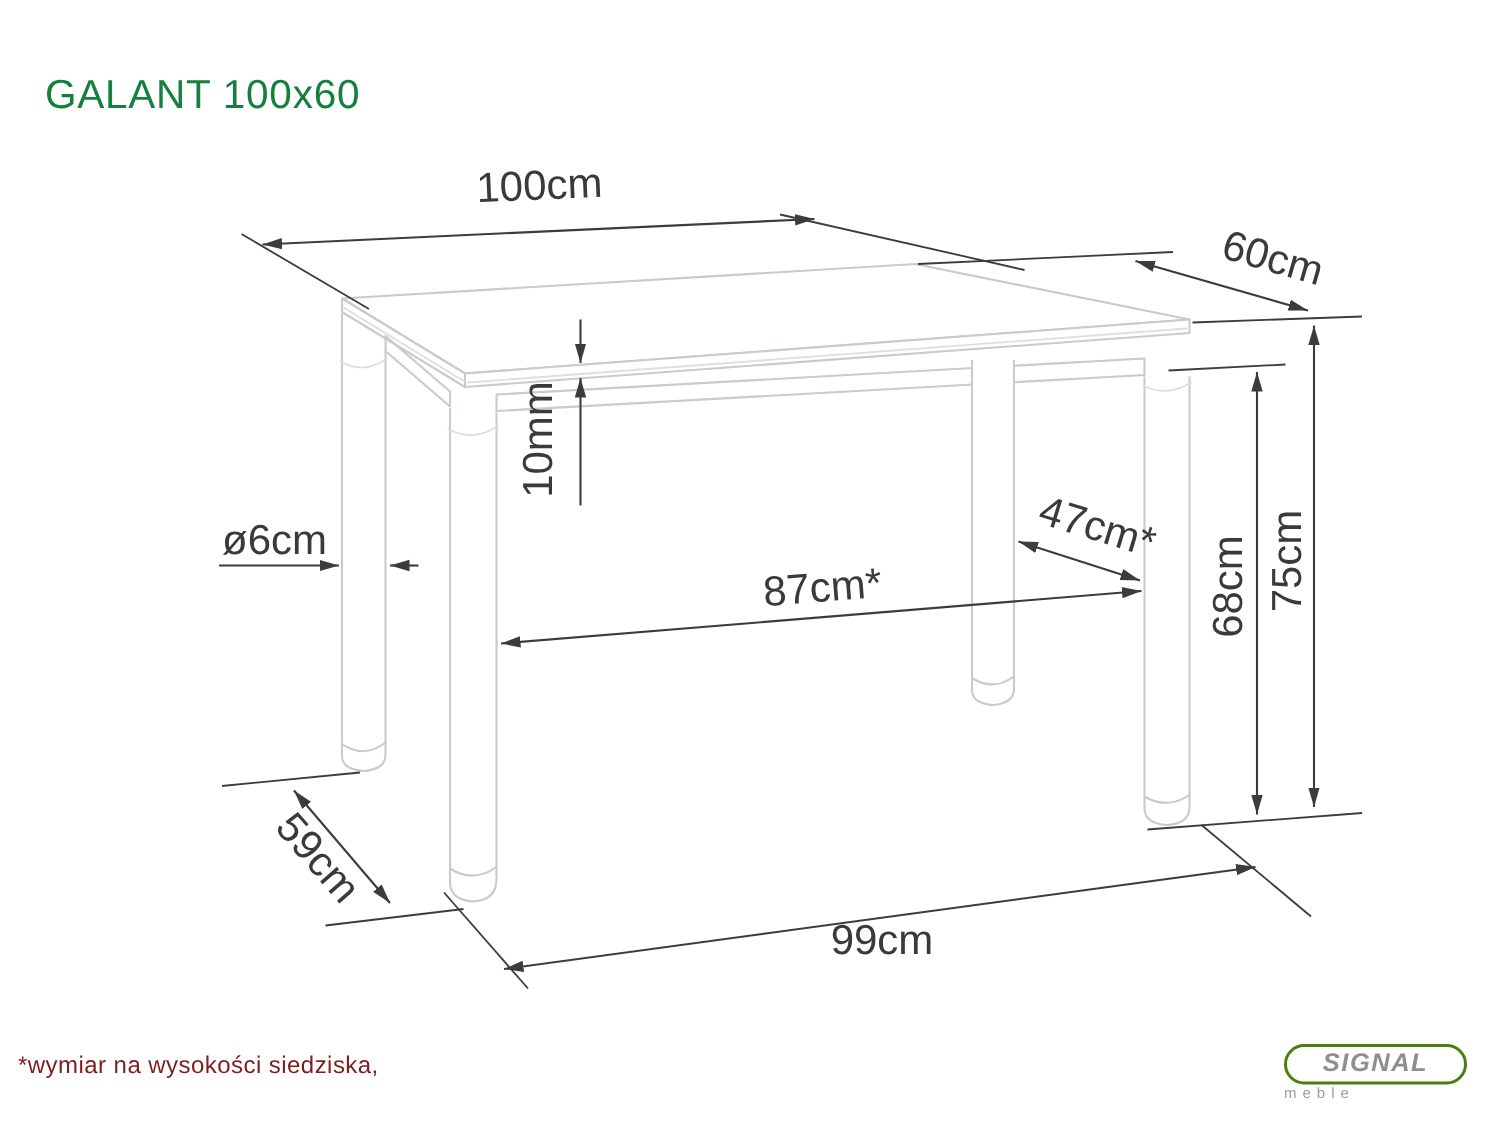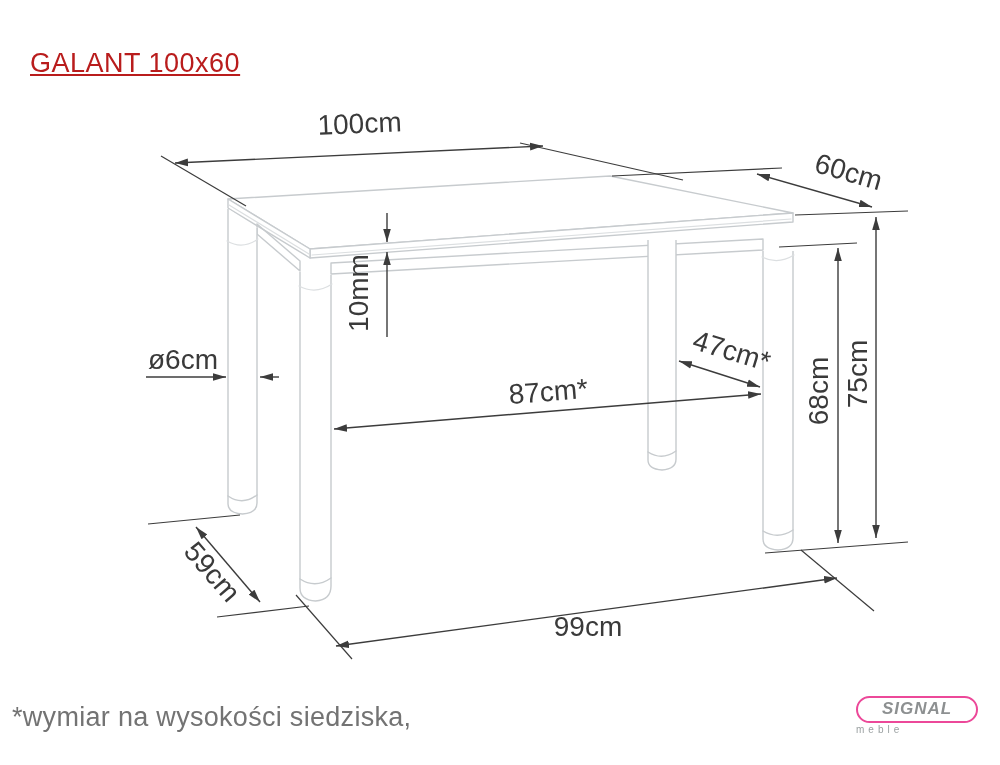--- a/index.html
+++ b/index.html
@@ -1,31 +1,31 @@
 <!DOCTYPE html>
 <html><head>
 <meta charset="utf-8">
 <style>
   html,body{margin:0;padding:0;background:#ffffff;}
   .stage{position:relative;width:1000px;height:765px;background:#ffffff;overflow:hidden;
          font-family:"Liberation Sans", sans-serif;}
   .page-title{position:absolute;left:30px;top:48px;margin:0;font-size:27px;font-weight:400;
-              color:#b91c1c;letter-spacing:0.5px;text-decoration:underline;}
+              color:#15803d;letter-spacing:0.5px;}
   .diagram-svg{position:absolute;left:0;top:0;}
   
   .tl{stroke:#c7cbce;stroke-width:1.4;fill:none;stroke-linecap:round;stroke-linejoin:round;}
   .tf{stroke:#c7cbce;stroke-width:1.4;fill:#ffffff;stroke-linejoin:round;}
   .tl2{stroke:#dcdfe1;stroke-width:1.2;fill:none;stroke-linecap:round;}
   
   .dl{stroke:#3c3c3c;stroke-width:1.4;fill:none;}
   .xl{stroke:#3c3c3c;stroke-width:1.2;fill:none;}
   .dt{font-family:"Liberation Sans",sans-serif;font-size:28px;fill:#3a3a3a;}
-  .footnote{position:absolute;left:12px;top:702px;font-size:27px;color:#737373;letter-spacing:0.3px;}
+  .footnote{position:absolute;left:12px;top:702px;font-size:16px;color:#7f1d1d;letter-spacing:0.3px;}
   .brand{position:absolute;left:856px;top:696px;width:122px;color:#8d9091;}
-  .brand-badge{border:2px solid #ec4899;border-radius:999px;padding:1px 9px 2px 9px;
+  .brand-badge{border:2px solid #4d7c0f;border-radius:999px;padding:1px 9px 2px 9px;
                font-size:17px;font-weight:bold;font-style:italic;letter-spacing:1px;
                color:#8d9091;text-align:center;}
   .brand-sub{text-align:left;font-size:10px;letter-spacing:4px;color:#9aa0a1;margin-top:1px;
              padding-right:4px;}
 </style>
 </head>
 <body>
 
 <div class="stage">
 

